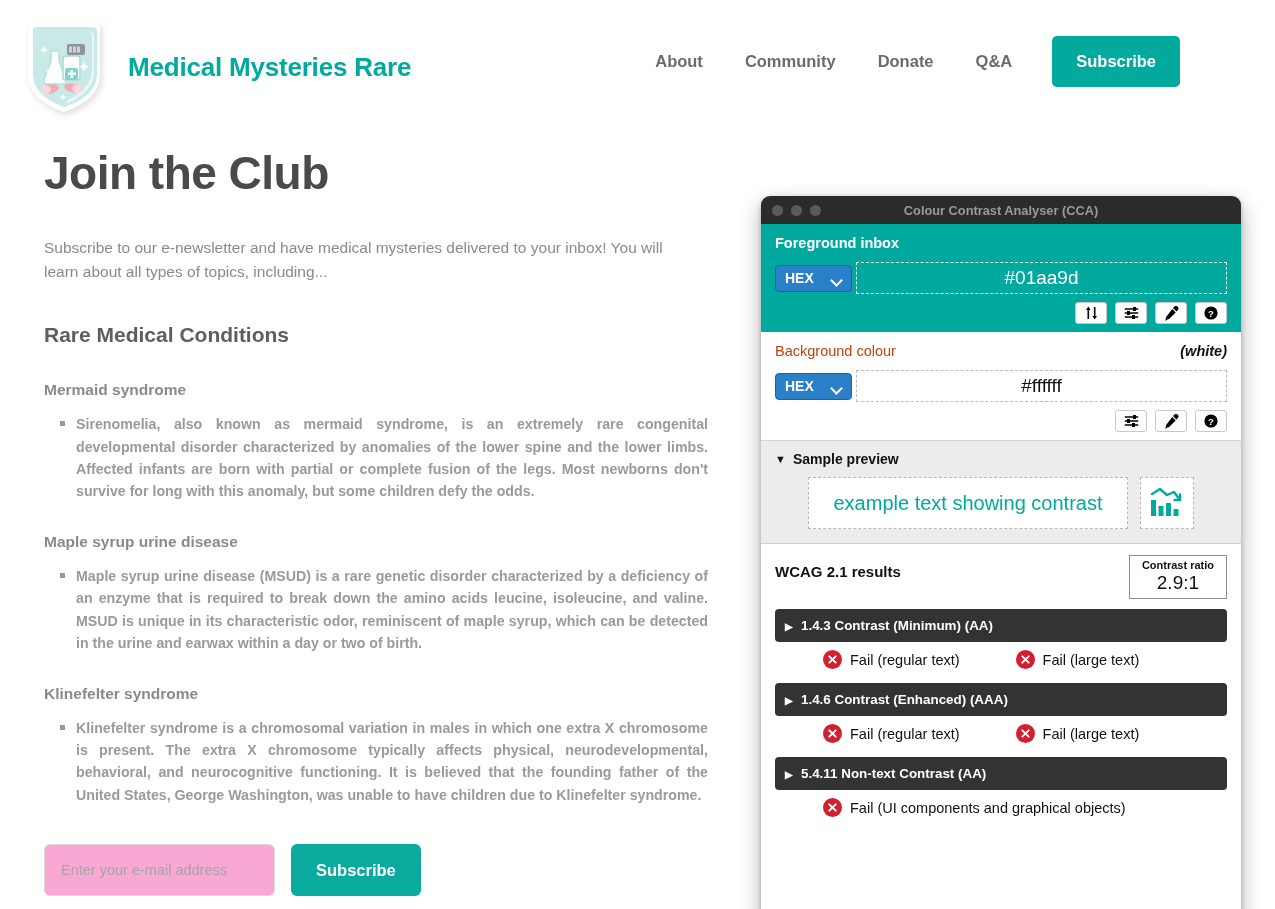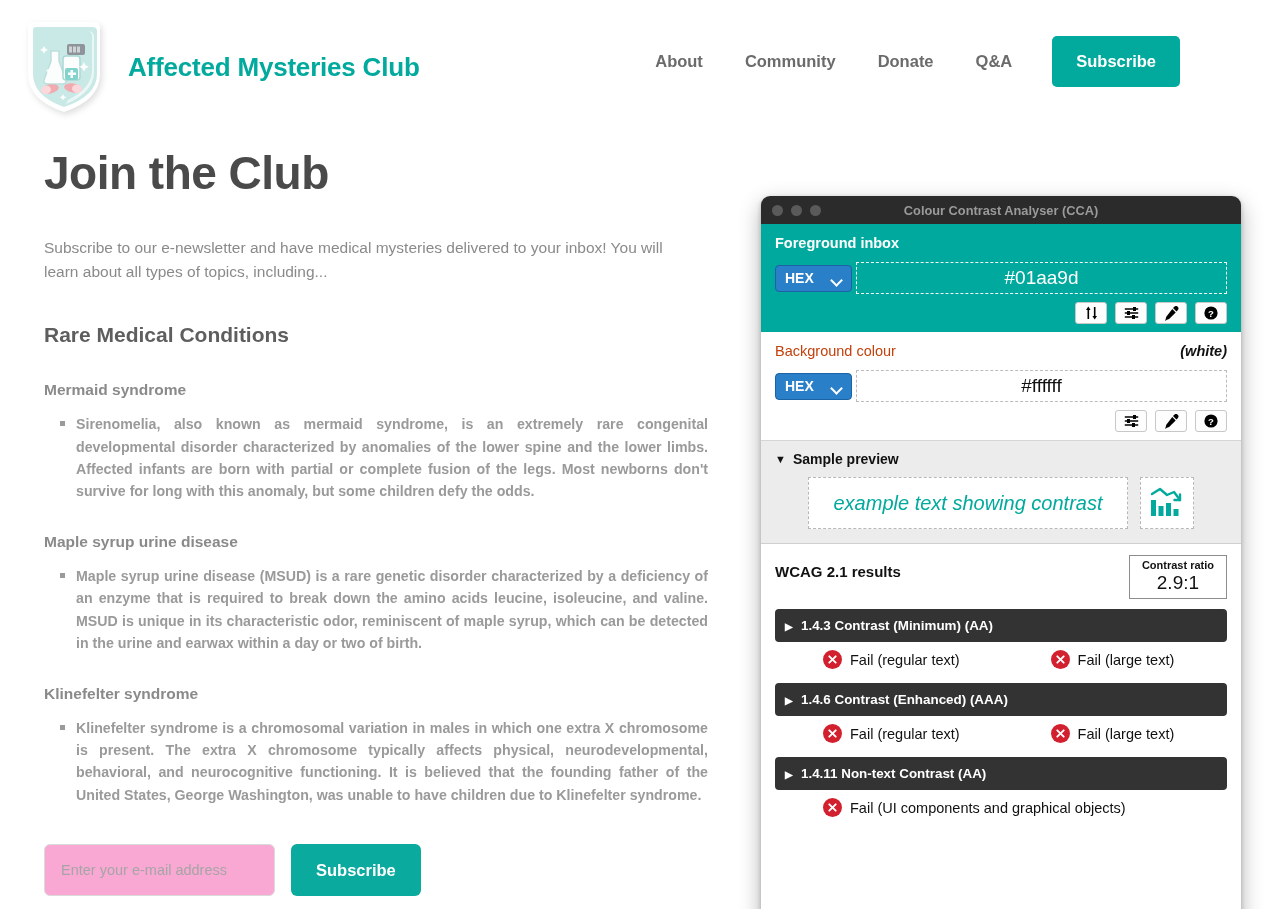--- a/index.html
+++ b/index.html
@@ -213,21 +213,21 @@
     padding: 10px 14px 14px 14px;
     border-bottom: 1px solid #cfcfcf;
   }
   .sample-head {
     font-size: 14px; font-weight: bold; color: #111;
     margin-bottom: 10px;
     display: flex; align-items: center; gap: 7px;
     cursor: pointer;
   }
   .tri { font-size: 11px; line-height: 1; }
-  .sample-body { display: flex; gap: 12px; align-items: flex-end; justify-content: center; font-style: italic; }
+  .sample-body { display: flex; gap: 12px; align-items: flex-end; justify-content: center; }
   .sample-text {
     flex: 1;
     background: #ffffff;
     border: 1px dashed #b8b8b8;
     display: flex; align-items: center; justify-content: center;
     font-size: 20px; color: #01aa9d;
     height: 52px;
     max-width: 320px;
   }
   .sample-chart {
@@ -262,21 +262,20 @@
   .criterion::before {
     content: "\25B6";
     position: absolute; left: 10px; top: 50%;
     transform: translateY(-50%);
     font-size: 10px;
   }
   .results-row {
     display: flex;
     padding: 8px 0 4px 48px;
     align-items: center;
-    gap: 35px;
   }
   .result-item {
     display: flex; align-items: center; gap: 8px;
     font-size: 14.5px; color: #111;
   }
   .result-item.second { margin-left: 56px; }
   .fail-badge {
     width: 19px; height: 19px; border-radius: 50%;
     background: #d2202f;
     display: flex; align-items: center; justify-content: center;
@@ -307,21 +306,21 @@
           <ellipse cx="24" cy="71.8" rx="5" ry="4.2" fill="#ffd8dc" transform="rotate(-12 24 71.8)"></ellipse>
           <ellipse cx="51" cy="70" rx="9" ry="4.5" fill="#f3a8ae" transform="rotate(10 51 70)"></ellipse>
           <ellipse cx="55" cy="70.8" rx="5" ry="4.2" fill="#ffd8dc" transform="rotate(10 55 70.8)"></ellipse>
           <path d="M24 52 l2 4 l4 -2 l-2 -4 z" fill="#ffffff" opacity="0.8"></path>
           <path d="M62 44 l1.6 3.2 l3.2 1.6 l-3.2 1.6 l-1.6 3.2 l-1.6 -3.2 l-3.2 -1.6 l3.2 -1.6 z" fill="#ffffff"></path>
           <path d="M22 28 l1.3 2.6 l2.6 1.3 l-2.6 1.3 l-1.3 2.6 l-1.3 -2.6 l-2.6 -1.3 l2.6 -1.3 z" fill="#ffffff"></path>
           <path d="M41 76 l1.1 2.2 l2.2 1.1 l-2.2 1.1 l-1.1 2.2 l-1.1 -2.2 l-2.2 -1.1 l2.2 -1.1 z" fill="#ffffff"></path>
         </g>
       </svg>
     </div>
-    <div class="brand-name">Affected Mysteries Club</div>
+    <div class="brand-name">Medical Mysteries Rare</div>
   </div>
 
   <nav class="main-nav">
     <a class="nav-link" href="#">About</a>
     <a class="nav-link" href="#">Community</a>
     <a class="nav-link" href="#">Donate</a>
     <a class="nav-link" href="#">Q&amp;A</a>
     <button class="nav-subscribe">Subscribe</button>
   </nav>
 </header>
@@ -511,21 +510,21 @@
         <span class="fail-badge">
           <svg width="11" height="11" viewBox="0 0 11 11" stroke="#fff" stroke-width="1.9" stroke-linecap="round">
               <line x1="2.3" y1="2.3" x2="8.7" y2="8.7"></line>
               <line x1="8.7" y1="2.3" x2="2.3" y2="8.7"></line>
             </svg>
         </span>
         <span>Fail (large text)</span>
       </span>
     </div>
 
-    <div class="criterion">1.4.11 Non-text Contrast (AA)</div>
+    <div class="criterion">5.4.11 Non-text Contrast (AA)</div>
     <div class="results-row">
       <span class="result-item">
         <span class="fail-badge">
           <svg width="11" height="11" viewBox="0 0 11 11" stroke="#fff" stroke-width="1.9" stroke-linecap="round">
               <line x1="2.3" y1="2.3" x2="8.7" y2="8.7"></line>
               <line x1="8.7" y1="2.3" x2="2.3" y2="8.7"></line>
             </svg>
         </span>
         <span>Fail (UI components and graphical objects)</span>
       </span>

